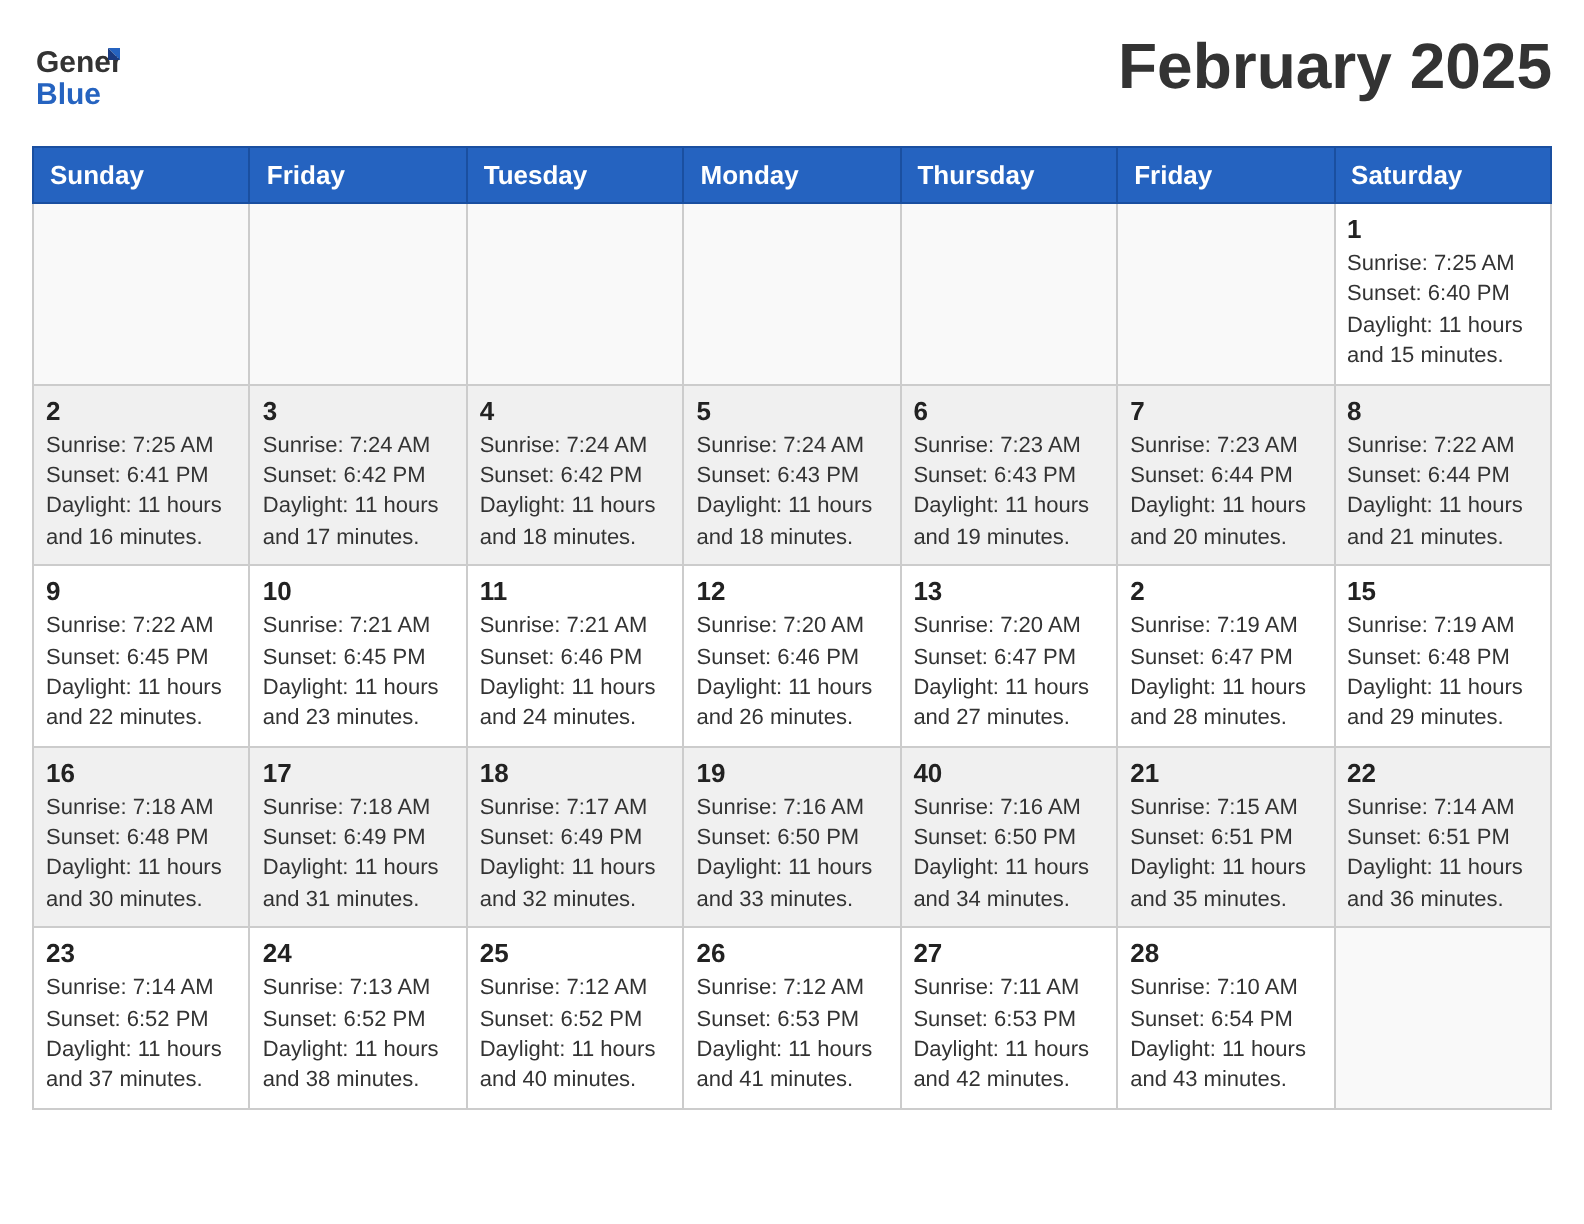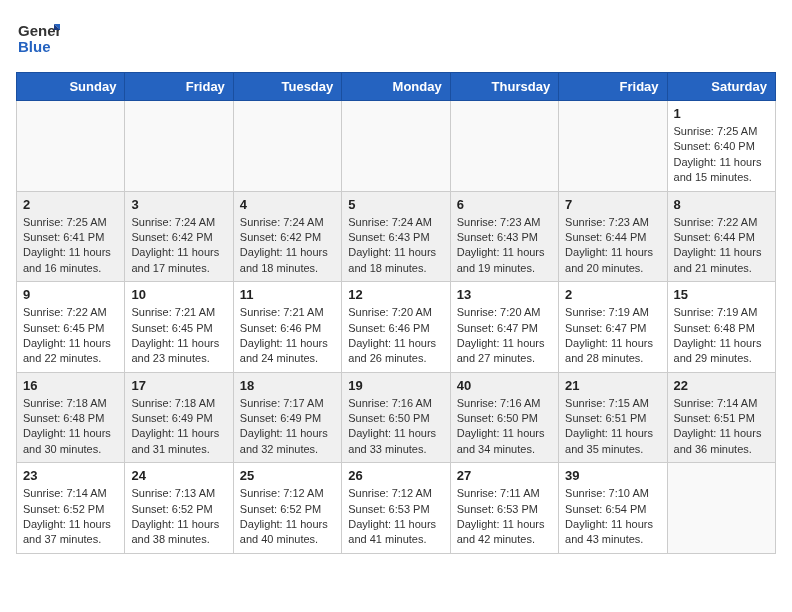--- a/index.html
+++ b/index.html
@@ -38,21 +38,21 @@
       width: 100%;
       border-collapse: collapse;
       border: 1px solid #ccc;
     }
     .calendar th {
       background: #2563c0;
       color: #fff;
       font-size: 13px;
       font-weight: bold;
       padding: 6px 8px;
-      text-align: right;
+      text-align: left;
       border: 1px solid #1a4fa0;
     }
     .calendar td {
       width: calc(100% / 7);
       vertical-align: top;
       padding: 5px 6px;
       border: 1px solid #ccc;
       min-height: 80px;
       font-size: 11px;
       color: #333;
@@ -84,20 +84,21 @@
     <div>
       <svg width="44" height="44" viewBox="0 0 44 44">
         <text x="2" y="20" font-size="15" font-weight="bold" fill="#333" font-family="Arial">General</text>
         <text x="2" y="36" font-size="15" font-weight="bold" fill="#2563c0" font-family="Arial">Blue</text>
         <polygon points="38,8 44,14 44,8" fill="#2563c0"></polygon>
         <polygon points="38,8 44,14 38,14" fill="#1a3a80"></polygon>
       </svg>
     </div>
   </div>
   <div class="title-block">
+    <div class="month-title">February 2025</div>
   </div>
 </div>
 
 <table class="calendar">
   <thead>
     <tr>
     <th>Sunday</th>
         <th>Friday</th>
         <th>Tuesday</th>
         <th>Monday</th>
@@ -224,19 +225,19 @@
         </td>
         <td>
           <div class="day-number">26</div>
           <div class="day-info">Sunrise: 7:12 AM<br>Sunset: 6:53 PM<br>Daylight: 11 hours<br>and 41 minutes.</div>
         </td>
         <td>
           <div class="day-number">27</div>
           <div class="day-info">Sunrise: 7:11 AM<br>Sunset: 6:53 PM<br>Daylight: 11 hours<br>and 42 minutes.</div>
         </td>
         <td>
-          <div class="day-number">39</div>
+          <div class="day-number">28</div>
           <div class="day-info">Sunrise: 7:10 AM<br>Sunset: 6:54 PM<br>Daylight: 11 hours<br>and 43 minutes.</div>
         </td>
         <td class="empty"></td>
       </tr>
     </tbody>
 </table>
 
 </body></html>

